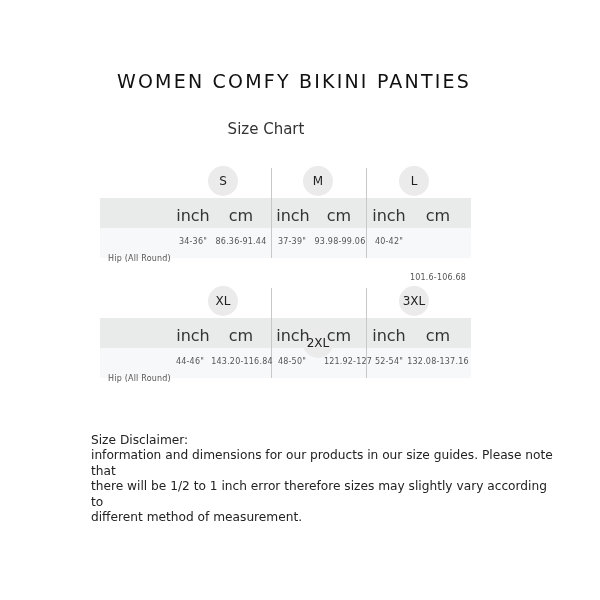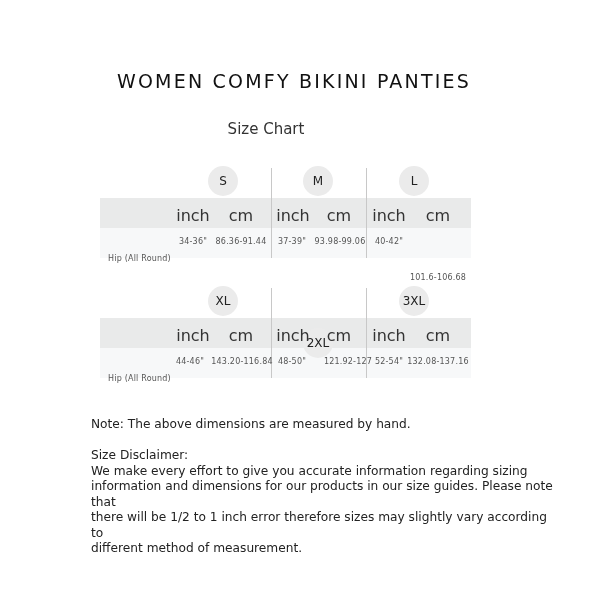--- a/index.html
+++ b/index.html
@@ -102,20 +102,18 @@
   <div class="rowlabel">Hip (All Round)</div>
   <div class="cell val" style="left:90px;">44-46"</div>
   <div class="cell val" style="left:142px;">143.20-116.84</div>
   <div class="cell val" style="left:192px;">48-50"</div>
   <div class="cell val" style="left:248px;">121.92-127</div>
   <div class="cell val" style="left:289px;">52-54"</div>
   <div class="cell val" style="left:338px;">132.08-137.16</div>
 </div>
 
 <div class="notes">
-  <p>Note: The above dimensions are measured by hand.</p>
   <div class="gap"></div>
   <p>Size Disclaimer:</p>
-  <p>We make every effort to give you accurate information regarding sizing</p>
   <p>information and dimensions for our products in our size guides. Please note that</p>
   <p>there will be 1/2 to 1 inch error therefore sizes may slightly vary according to</p>
   <p>different method of measurement.</p>
 </div>
 
 </body></html>

